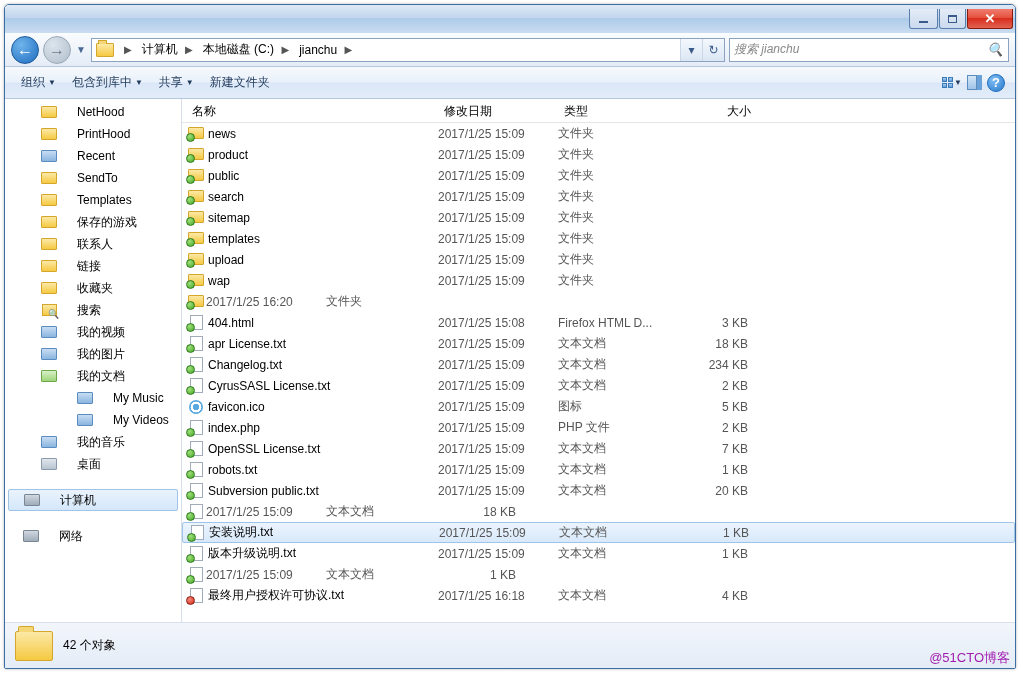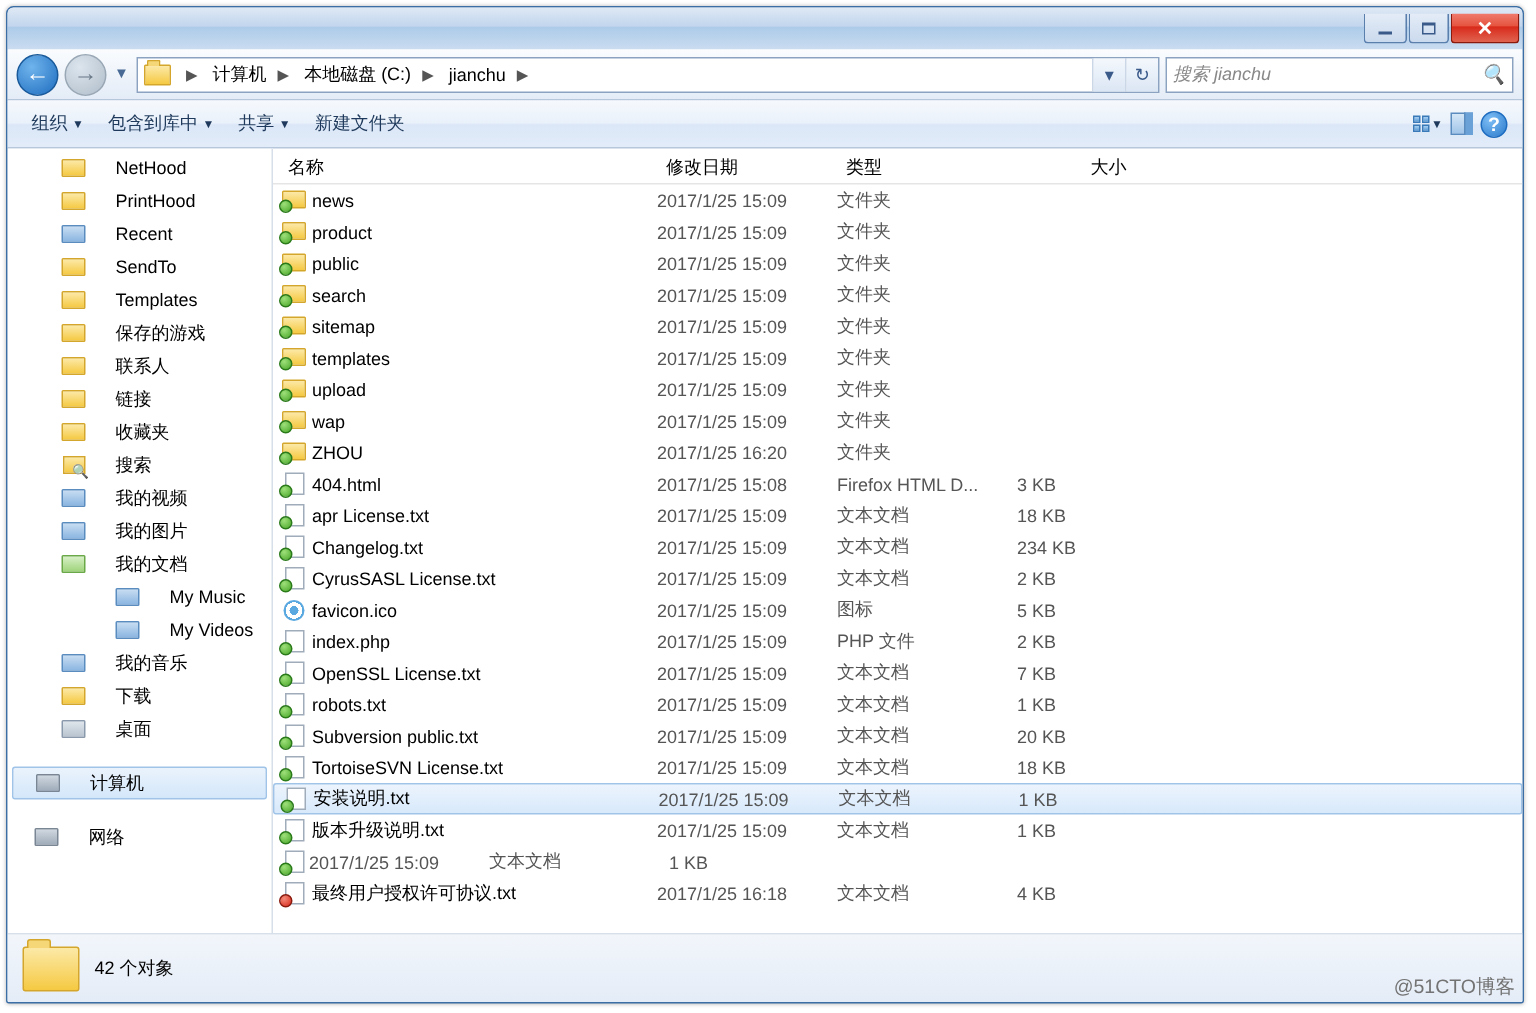--- a/index.html
+++ b/index.html
@@ -21,21 +21,21 @@
 .navdrop { width:12px; text-align:center; color:#4a6a96; font-size:10px; }
 .addressbar { flex:1; display:flex; align-items:center; height:24px; border:1px solid #8ba3c1; background:#fff; }
 .addricon { width:26px; display:flex; align-items:center; justify-content:center; }
 .foldericon { width:18px; height:14px; background: linear-gradient(to bottom,#fce9a7,#f5c942); border:1px solid #d4a72c; border-radius:1px; position:relative; }
 .foldericon:before { content:""; position:absolute; top:-4px; left:1px; width:7px; height:3px; background:#f5d778; border:1px solid #d4a72c; border-bottom:none; border-radius:1px 1px 0 0; }
 .crumbs { display:flex; align-items:center; height:100%; font-size:12px; color:#000; }
 .crumb { padding: 0 4px; display:flex; align-items:center; gap:2px; height:100%; }
 .crumbarr { color:#555; font-size:10px; padding:0 2px; }
 .addrtail { margin-left:auto; display:flex; }
 .addrbtn { width:22px; height:22px; border-left:1px solid #cbd7e6; display:flex; align-items:center; justify-content:center; color:#3a5a8a; background:linear-gradient(to bottom,#f4f8fd,#dbe6f4); }
-.searchbar { width:232px; height:24px; border:1px solid #8ba3c1; background:#fff; display:flex; align-items:center; padding:0 4px; color:#888; font-style:italic; }
+.searchbar { width:280px; height:24px; border:1px solid #8ba3c1; background:#fff; display:flex; align-items:center; padding:0 4px; color:#888; font-style:italic; }
 .searchbar .srchtxt { flex:1; overflow:hidden; }
 .searchicon { color:#3a5a8a; font-size:13px; }
 .toolbar { height: 32px; background: linear-gradient(to bottom, #f6f9fd 0%, #e9f1fa 48%, #dbe7f7 52%, #e2ecf9 100%); border-bottom: 1px solid #b6c6db; display:flex; align-items:center; padding: 0 8px; color:#1e395b; }
 .toolitem { padding: 4px 8px; display:flex; align-items:center; gap:3px; }
 .tooldrop { font-size:8px; color:#1e395b; }
 .toolspacer { flex:1; }
 .toolicon { width:22px; height:22px; display:flex; align-items:center; justify-content:center; }
 .viewicon-sq { display:grid; grid-template-columns:repeat(2,5px); gap:1px; }
 .viewicon-sq span { width:5px; height:5px; background: linear-gradient(to bottom,#a7cff2,#5a9bd5); border:1px solid #3a7ab8; }
 .viewdrop { font-size:8px; padding-left:1px; }
@@ -64,33 +64,33 @@
 .col.date { width:120px; }
 .col.type { width:120px; }
 .col.size { width:80px; text-align:right; }
 .filelist { flex:1; overflow-y:auto; overflow-x:hidden; }
 .row { display:flex; align-items:center; height:21px; padding-left:4px; }
 .row.selected { background:linear-gradient(to bottom,#ecf4fd,#d8e9fb); border:1px solid #a0c4e8; border-radius:2px; }
 .rc-icon { width:20px; display:flex; justify-content:center; }
 .rc-name { width:232px; padding-left:2px; overflow:hidden; text-overflow:ellipsis; white-space:nowrap; }
 .rc-date { width:120px; color:#555; }
 .rc-type { width:120px; color:#555; overflow:hidden; text-overflow:ellipsis; white-space:nowrap;}
-.rc-size { width:76px; color:#555; padding-right:6px; }
+.rc-size { width:76px; text-align:right; color:#555; padding-right:6px; }
 .folder-ovr { width:16px; height:13px; position:relative; }
 .folder-ovr .base { width:16px; height:12px; background:linear-gradient(to bottom,#fce9a7,#f5c942); border:1px solid #d4a72c; border-radius:1px; }
 .folder-ovr .ovr { position:absolute; left:-2px; bottom:-2px; width:9px; height:9px; border-radius:50%; background:radial-gradient(circle at 35% 30%,#9ee07a,#4aa82a); border:1px solid #2a7a1a; }
 .file-ovr { width:16px; height:15px; position:relative; }
 .file-ovr .base { width:13px; height:15px; background:#fff; border:1px solid #a0acba; margin-left:2px; }
 .file-ovr .ovr { position:absolute; left:-2px; bottom:-2px; width:9px; height:9px; border-radius:50%; background:radial-gradient(circle at 35% 30%,#9ee07a,#4aa82a); border:1px solid #2a7a1a; }
 .file-ovr.red .ovr { background:radial-gradient(circle at 35% 30%,#f28a7a,#d8291a); border-color:#8a1a0e; }
 .favico { width:14px; height:14px; background:radial-gradient(circle,#5aa8e0 30%,#fff 31% 55%,#5aa8e0 56%); border-radius:50%; }
 .statusbar { height:46px; border-top:1px solid #d6dfea; background:linear-gradient(to bottom,#f2f6fb,#e4ecf7); display:flex; align-items:center; padding:4px 10px; gap:10px; }
 .statusfolder { width:38px; height:30px; background:linear-gradient(to bottom,#fce9a7,#f5c942); border:1px solid #d4a72c; border-radius:2px; position:relative; }
 .statusfolder:before { content:""; position:absolute; top:-6px; left:2px; width:14px; height:5px; background:#f5d778; border:1px solid #d4a72c; border-bottom:none; border-radius:2px 2px 0 0;}
-.watermark { position:absolute; right:14px; bottom:8px; color:#737373; font-size:13px; pointer-events:none; }
+.watermark { position:absolute; right:14px; bottom:8px; color:#a21caf; font-size:13px; pointer-events:none; }
 .sidebar::-webkit-scrollbar, .filelist::-webkit-scrollbar { width:17px; }
 .sidebar::-webkit-scrollbar-track, .filelist::-webkit-scrollbar-track { background:#f0f0f0; }
 .sidebar::-webkit-scrollbar-thumb, .filelist::-webkit-scrollbar-thumb { background: linear-gradient(to right,#e4ecf7,#c1d5ed); border:1px solid #a0b8d4; border-radius:2px; }
 </style>
 </head>
 <body>
 
 <div class="window">
   <div class="titlebar">
     <div class="winbtns">
@@ -265,26 +265,20 @@
             <span>My Videos</span>
           </li>
           <li>
             <span class="ticon">
               <span class="fld-b"></span>
             </span>
             <span>我的音乐</span>
           </li>
           <li>
             <span class="ticon">
-              <span class="fld-y"></span>
-            </span>
-            <span>下载</span>
-          </li>
-          <li>
-            <span class="ticon">
               <span class="fld-c"></span>
             </span>
             <span>桌面</span>
           </li>
         </ul>
       <ul class="tree" style="margin-top:14px">
         <li class="section selected">
             <span class="ticon">
               <span class="comp"></span>
             </span>
@@ -404,21 +398,20 @@
             <div class="rc-type">文件夹</div>
             <div class="rc-size"></div>
           </div>
           <div class="row">
             <div class="rc-icon">
               <div class="folder-ovr">
                 <div class="base"></div>
                 <div class="ovr"></div>
               </div>
             </div>
-            <div class="rc-name">ZHOU</div>
             <div class="rc-date">2017/1/25 16:20</div>
             <div class="rc-type">文件夹</div>
             <div class="rc-size"></div>
           </div>
           <div class="row">
             <div class="rc-icon">
               <div class="file-ovr">
                 <div class="base"></div>
                 <div class="ovr"></div>
               </div>
@@ -521,21 +514,20 @@
             <div class="rc-type">文本文档</div>
             <div class="rc-size">20 KB</div>
           </div>
           <div class="row">
             <div class="rc-icon">
               <div class="file-ovr">
                 <div class="base"></div>
                 <div class="ovr"></div>
               </div>
             </div>
-            <div class="rc-name">TortoiseSVN License.txt</div>
             <div class="rc-date">2017/1/25 15:09</div>
             <div class="rc-type">文本文档</div>
             <div class="rc-size">18 KB</div>
           </div>
           <div class="row selected">
             <div class="rc-icon">
               <div class="file-ovr">
                 <div class="base"></div>
                 <div class="ovr"></div>
               </div>

